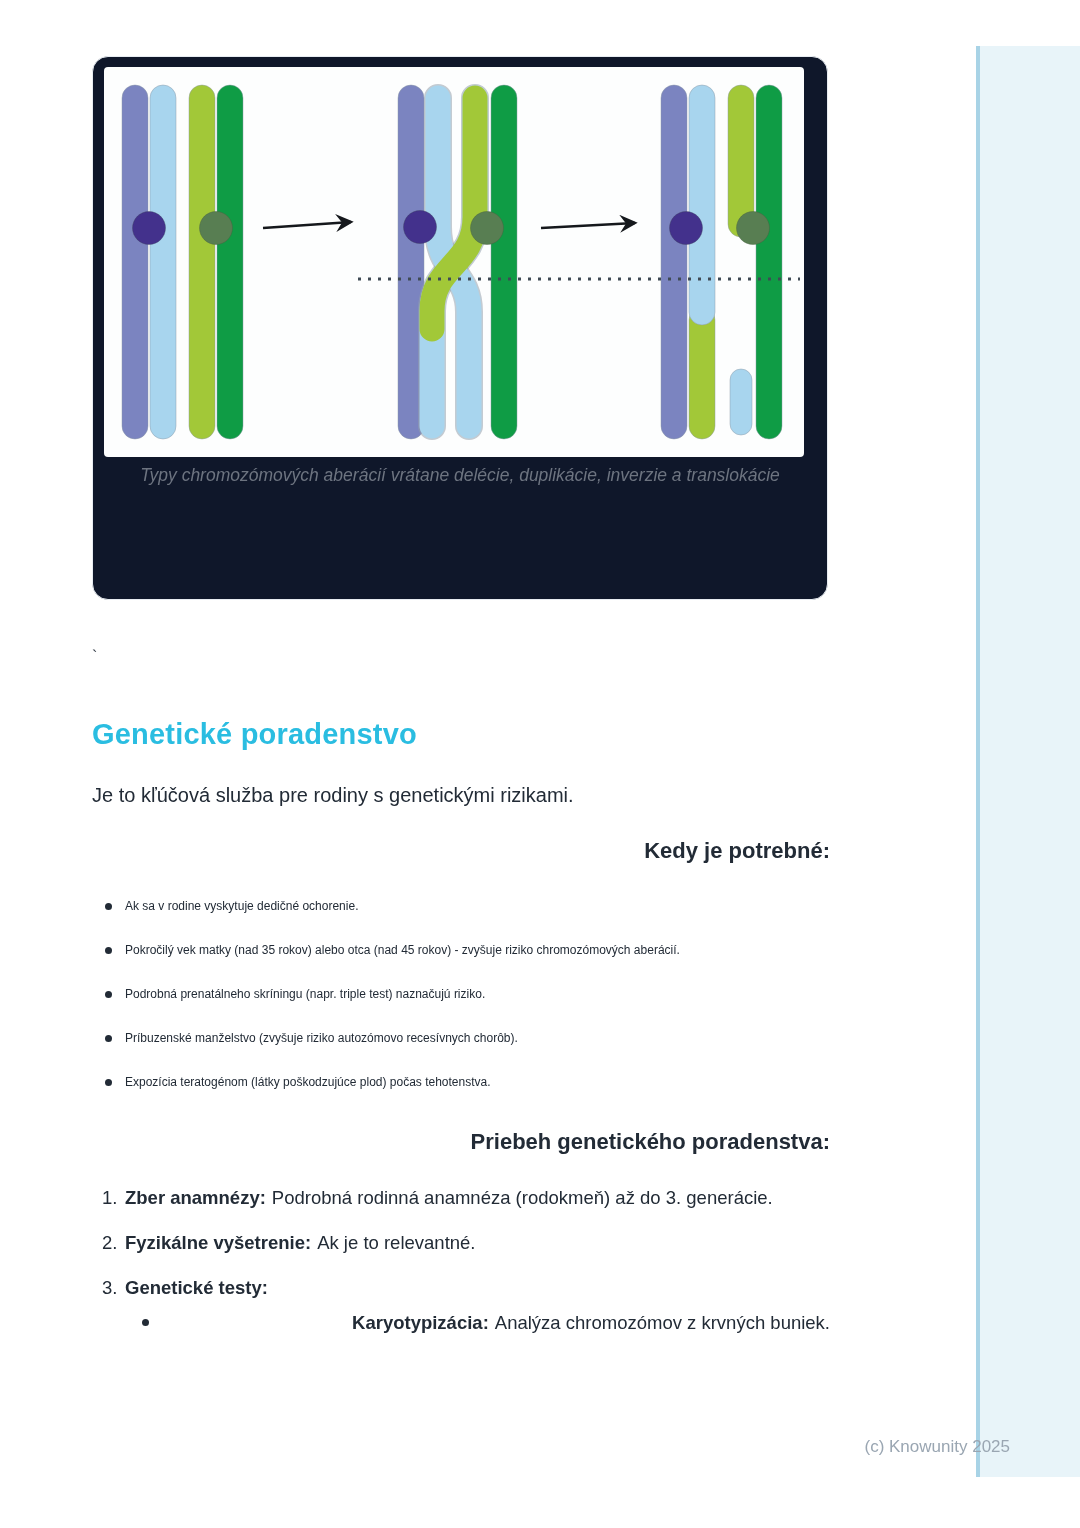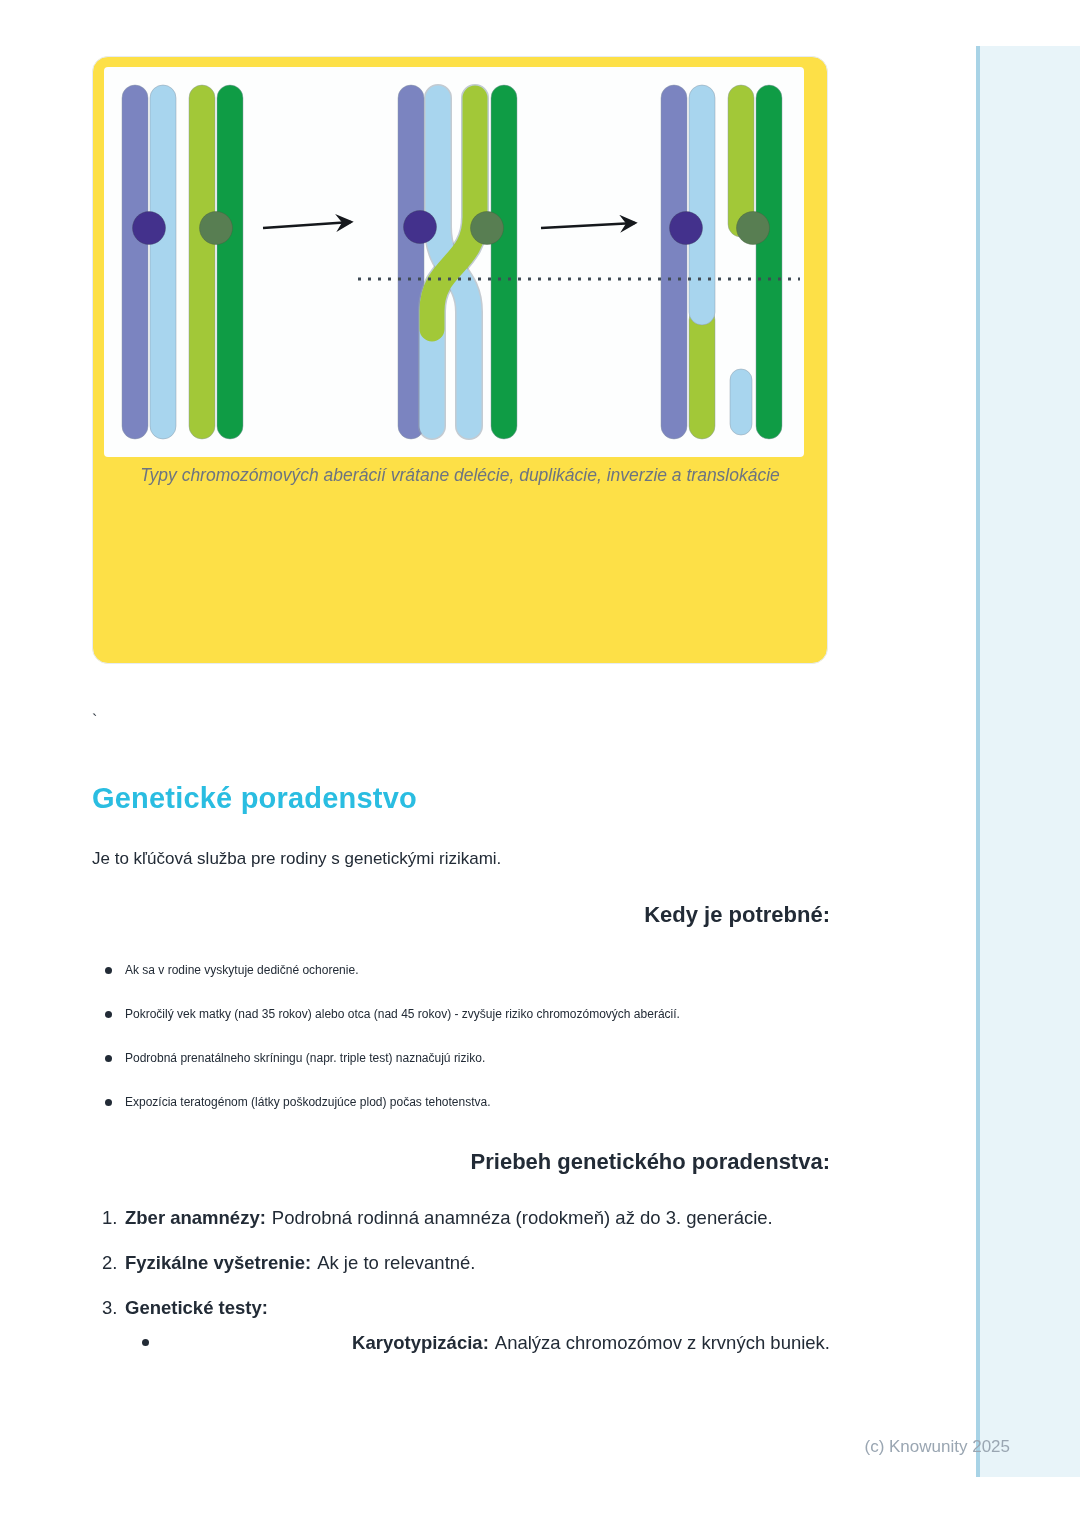--- a/index.html
+++ b/index.html
@@ -22,22 +22,22 @@
   }
   .content{
     position:relative;
     z-index:2;
     margin-left:92px;
     width:738px;
   }
   
   .figure-card{
     margin-top:56px;
-    width:736px;height:608px;
-    background:#fde047;
+    width:736px;height:544px;
+    background:#0f172a;
     border:1px solid #e7ecf1;
     border-radius:16px;
     position:relative;
     box-sizing:border-box;
   }
   .figure-canvas{
     position:absolute;
     left:11px;top:10px;
     width:700px;height:390px;
     background:#fdfefe;
@@ -77,21 +77,21 @@
   
   .section-title{
     margin:54px 0 0 0;
     font-size:29px;
     font-weight:700;
     color:var(--accent,#2abde1);
     letter-spacing:.2px;
   }
   .intro{
     margin:30px 0 0 0;
-    font-size:17px;
+    font-size:20px;
     line-height:28px;
   }
   .sub-heading{
     margin:28px 0 0 0;
     font-size:22px;
     font-weight:700;
     line-height:28px;
     text-align:right;
   }
   ul.bullets{
@@ -227,20 +227,21 @@
     <h2 class="section-title">Genetické poradenstvo</h2>
 
     <p class="intro">Je to kľúčová služba pre rodiny s genetickými rizikami.</p>
 
     <p class="sub-heading">Kedy je potrebné:</p>
 
     <ul class="bullets">
       <li>Ak sa v rodine vyskytuje dedičné ochorenie.</li>
       <li>Pokročilý vek matky (nad 35 rokov) alebo otca (nad 45 rokov) - zvyšuje riziko chromozómových aberácií.</li>
       <li>Podrobná prenatálneho skríningu (napr. triple test) naznačujú riziko.</li>
+      <li>Príbuzenské manželstvo (zvyšuje riziko autozómovo recesívnych chorôb).</li>
       <li>Expozícia teratogénom (látky poškodzujúce plod) počas tehotenstva.</li>
     </ul>
 
     <p class="sub-heading">Priebeh genetického poradenstva:</p>
 
     <ol class="steps">
       <li>
         <strong>Zber anamnézy:</strong><span>Podrobná rodinná anamnéza (rodokmeň) až do 3. generácie.</span>
       </li>
       <li>

